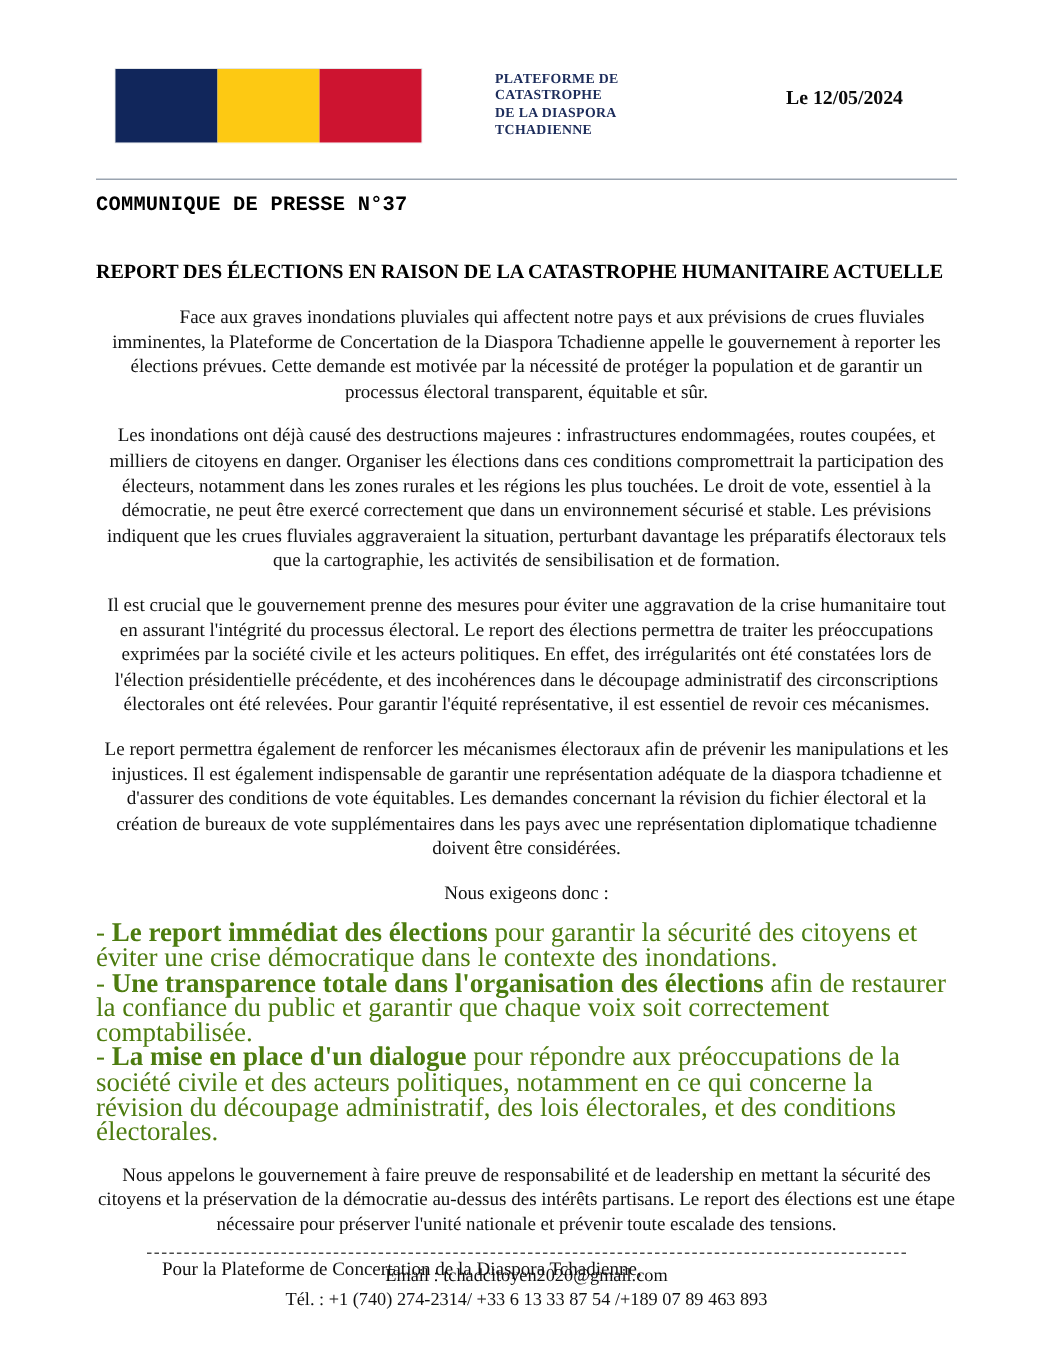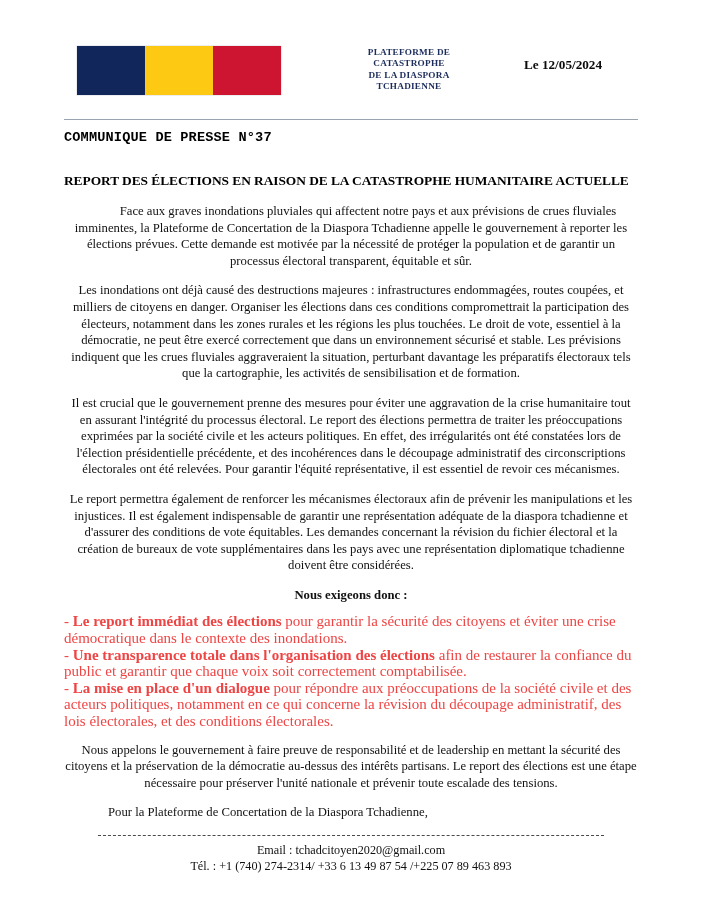--- a/index.html
+++ b/index.html
@@ -40,21 +40,21 @@
     flex: 0 0 auto;
     box-shadow: 0 0 0 0.5px rgba(140,150,160,0.35);
   }
   .flag-stripe { width: 33.3333%; height: 100%; }
   .flag-blue   { background: #11265b; }
   .flag-yellow { background: #fdc913; }
   .flag-red    { background: #cd1430; }
 
   .org-block {
     flex: 1 1 auto;
-    text-align: center;
+    text-align: left;
     padding-left: 32px;
     padding-top: 1px;
     margin-left: 17px;
   }
   .org-line {
     font-family: "Liberation Serif", "DejaVu Serif", serif;
     font-weight: bold;
     font-size: 9.2px;
     line-height: 11.4px;
     letter-spacing: 0.25px;
@@ -102,27 +102,27 @@
   
   .body-wrap { margin-top: 14px; }
   p.para {
     margin: 0 0 13px 0;
     font-size: 12.7px;
     line-height: 16.6px;
     text-align: center;
     color: #111111;
   }
   p.para.indent { text-indent: 34px; }
-  p.para.tight { margin-bottom: 10px; font-weight: bold; }
+  p.para.tight { margin-bottom: 10px; }
   .demands { margin: 0 0 12px 0; }
   p.demand {
     margin: 0;
-    font-size: 15px;
+    font-size: 18px;
     line-height: 16.6px;
-    color: #ef4444;
+    color: #4d7c0f;
   }
   p.demand b { font-weight: bold; }
   p.closing {
     margin: 8px 0 0 0;
     text-indent: 44px;
     font-size: 12.7px;
     line-height: 16.6px;
   }
 
   
@@ -216,16 +216,16 @@
 
     <p class="para">Nous appelons le gouvernement à faire preuve de responsabilité et de leadership en mettant la sécurité des citoyens et la préservation de la démocratie au-dessus des intérêts partisans. Le report des élections est une étape nécessaire pour préserver l'unité nationale et prévenir toute escalade des tensions.</p>
 
     <p class="closing">Pour la Plateforme de Concertation de la Diaspora Tchadienne,</p>
   </div>
 
 
   <div class="footer">
     <div class="dashed-rule"></div>
     <div class="footer-line">Email : tchadcitoyen2020@gmail.com</div>
-    <div class="footer-line">Tél. : +1 (740) 274-2314/ +33 6 13 49 87 54 /+225 07 89 463 893</div>
+    <div class="footer-line">Tél. : +1 (740) 274-2314/ +33 6 13 33 87 54 /+189 07 89 463 893</div>
   </div>
 
 </div>
 
 </body></html>

